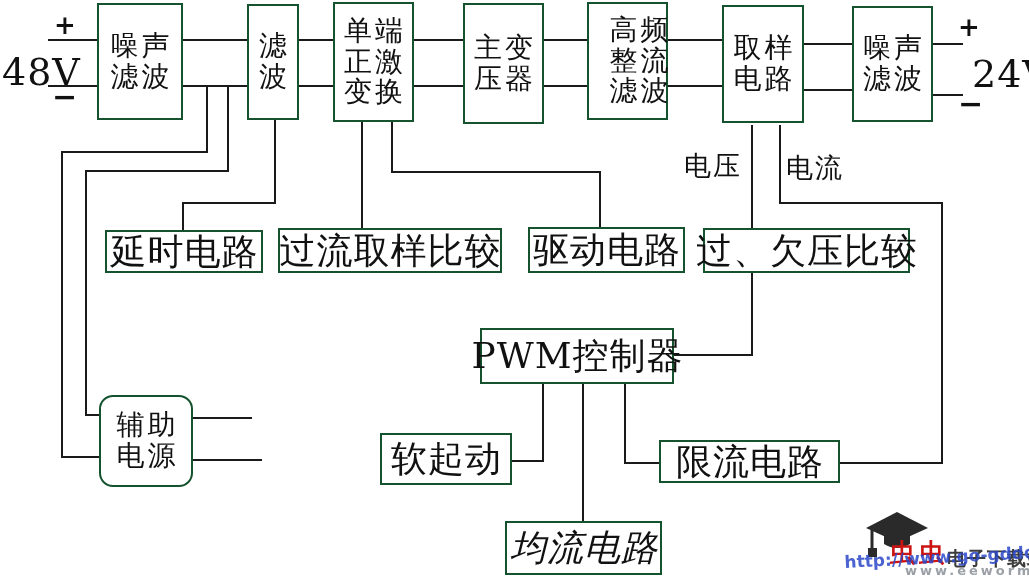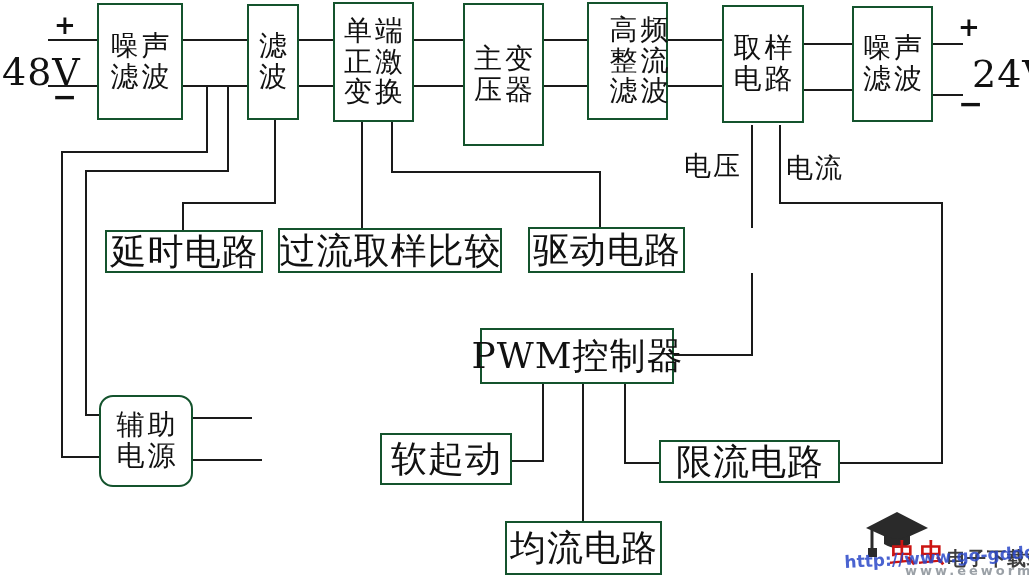--- a/index.html
+++ b/index.html
@@ -97,21 +97,21 @@
   </div>
   <div class="box t-big" style="left:247px;top:4px;width:52px;height:116px;">
     <span>滤</span>
     <span>波</span>
   </div>
   <div class="box t-big" style="left:333px;top:2px;width:81px;height:120px;">
     <span>单端</span>
     <span>正激</span>
     <span>变换</span>
   </div>
-  <div class="box t-big" style="left:463px;top:3px;width:81px;height:143px;">
+  <div class="box t-big" style="left:463px;top:3px;width:81px;height:121px;">
     <span>主变</span>
     <span>压器</span>
   </div>
   <div class="box t-big" style="left:587px;top:2px;width:81px;height:118px;padding-left:23px;">
     <span>高频</span>
     <span>整流</span>
     <span>滤波</span>
   </div>
   <div class="box t-big" style="left:722px;top:5px;width:82px;height:118px;">
     <span>取样</span>
@@ -124,39 +124,42 @@
 
   <div class="box t-row2" style="left:105px;top:230px;width:158px;height:43px;">
     <span>延时电路</span>
   </div>
   <div class="box t-row2" style="left:278px;top:228px;width:224px;height:45px;">
     <span>过流取样比较</span>
   </div>
   <div class="box t-row2" style="left:528px;top:227px;width:157px;height:46px;">
     <span>驱动电路</span>
   </div>
+  <div class="box t-row2" style="left:703px;top:228px;width:207px;height:45px;">
+    <span>过、欠压比较</span>
+  </div>
 
   <div class="label" style="left:684px;top:148px;">电压</div>
   <div class="label" style="left:786px;top:150px;">电流</div>
 
   <div class="box t-row2" style="left:480px;top:328px;width:194px;height:56px;">
     <span>PWM控制器</span>
   </div>
 
   <div class="box t-big" style="left:99px;top:395px;width:94px;height:92px;border-radius:14px;">
     <span>辅助</span>
     <span>电源</span>
   </div>
   <div class="box t-row2" style="left:380px;top:433px;width:132px;height:52px;">
     <span>软起动</span>
   </div>
   <div class="box t-row2" style="left:659px;top:440px;width:181px;height:43px;">
     <span>限流电路</span>
   </div>
-  <div class="box t-row2" style="left:505px;top:521px;width:157px;height:54px;">
+  <div class="box t-row2" style="left:505px;top:521px;width:157px;height:54px;font-style:italic;">
     <span>均流电路</span>
   </div>
 
   <div>
     <svg class="wm" style="left:866px;top:508px;" width="62" height="58" viewBox="0 0 62 58">
       <polygon points="31,4 62,20 31,34 0,20" fill="#2a2a2a"></polygon>
       <path d="M18,27 v9 q13,8 26,0 v-9 q-13,7 -26,0 z" fill="#2a2a2a"></path>
       <polyline points="6,22 6,40" stroke="#2a2a2a" stroke-width="3" fill="none"></polyline>
       <rect x="2" y="40" width="9" height="9" fill="#2a2a2a"></rect>
     </svg>

